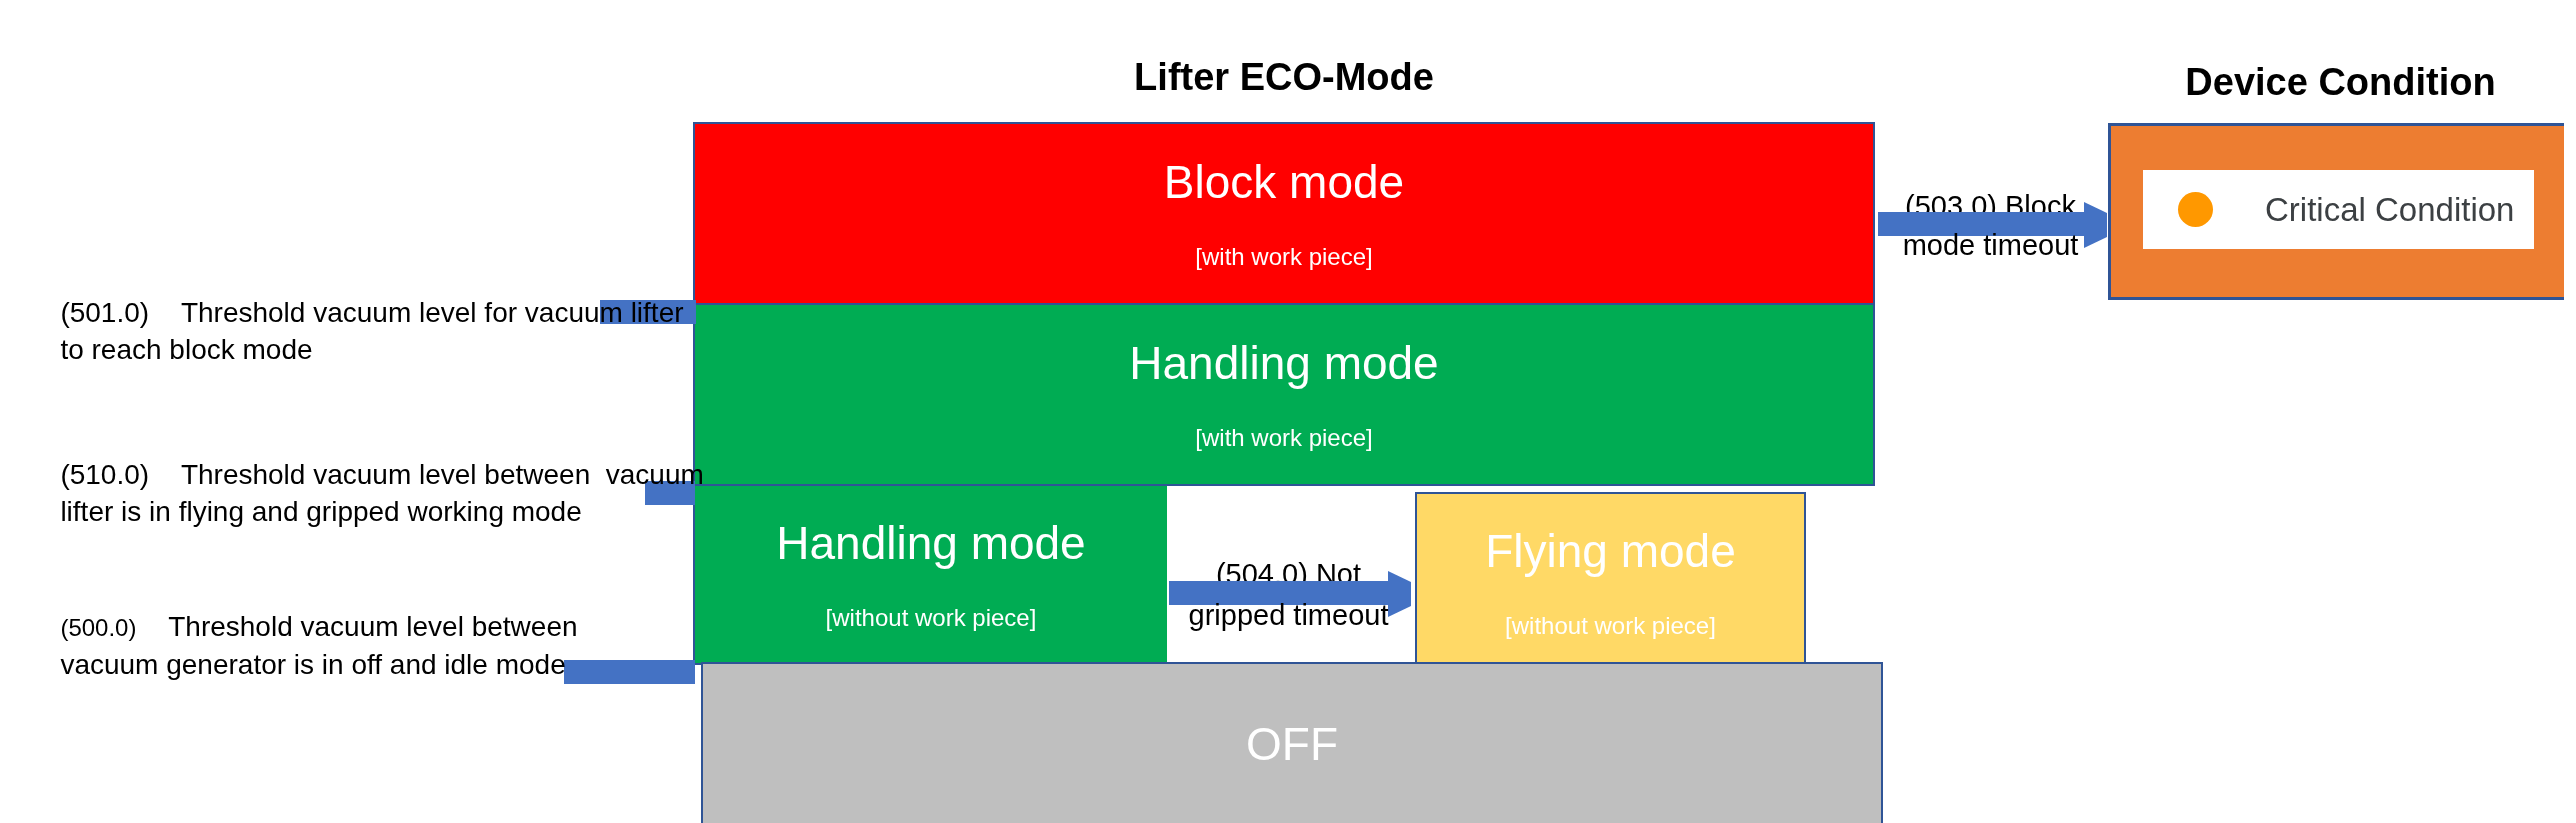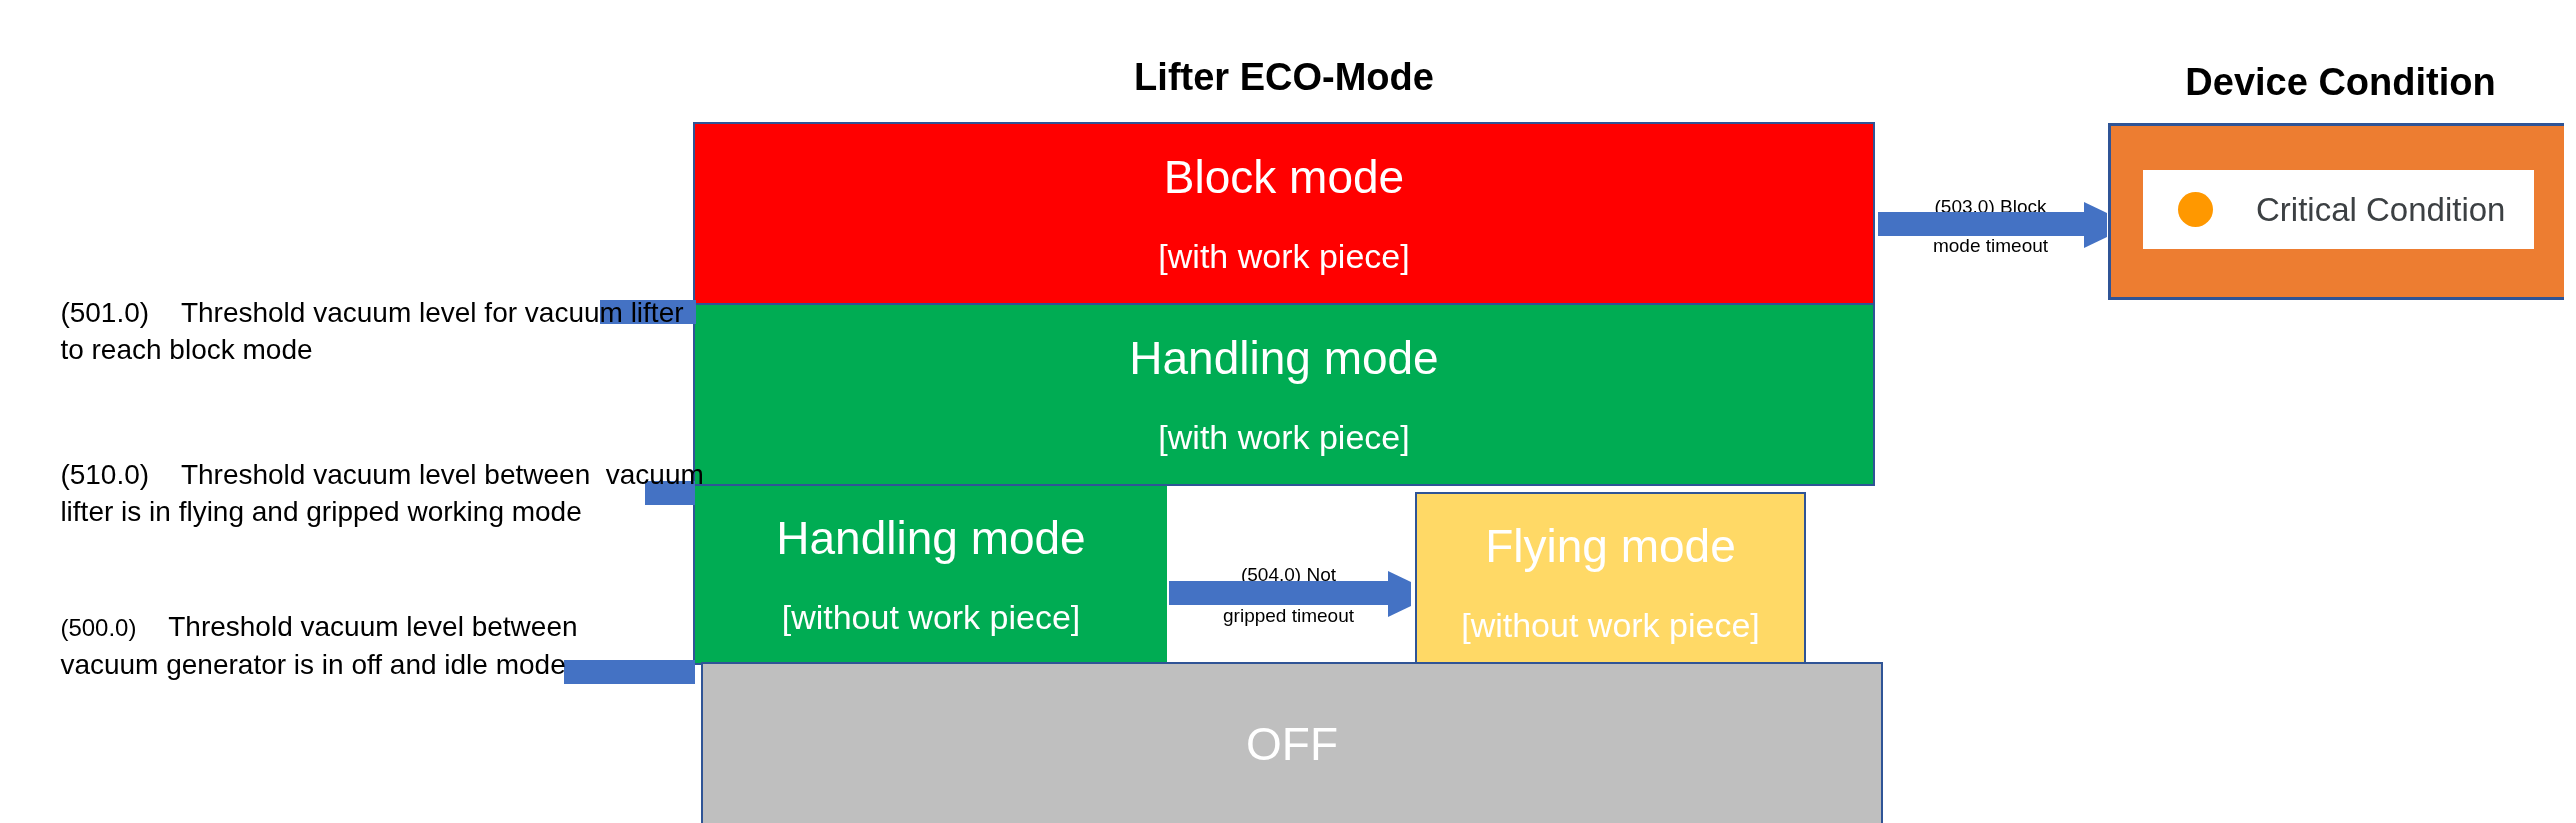--- a/index.html
+++ b/index.html
@@ -30,21 +30,21 @@
     position: absolute;
     border: 2.5px solid #2F5496;
     display: flex;
     flex-direction: column;
     align-items: center;
     justify-content: center;
     text-align: center;
     color: #ffffff;
   }
   .block-title { font-size: 46px; font-weight: 400; line-height: 1.15; }
-  .block-sub { font-size: 34px; font-weight: 400; line-height: 1.15; margin-top: 10px; }
+  .block-sub { font-size: 24px; font-weight: 400; line-height: 1.15; margin-top: 10px; }
 
   #block-red      { left: 0;     top: 0;     width: 1182px; height: 183px; background: #FF0000; }
   #block-green1   { left: 0;     top: 181px; width: 1182px; height: 183px; background: #00AC53; }
   #block-green2   { left: 0;     top: 362px; width: 476px;  height: 181px; background: #00AC53; }
   #gap-white      { position: absolute; left: 474px; top: 362px; width: 251px; height: 181px;
                     background: #ffffff; border-top: 2.5px solid #2F5496; border-bottom: 2.5px solid #2F5496; }
   #block-yellow   { left: 722px; top: 370px; width: 391px;  height: 181px; background: #FFD966; }
   #block-gray     { left: 0;     top: 540px; width: 1182px; height: 165px; background: #BFBFBF; margin-left: 8px; }
 
   
@@ -69,21 +69,21 @@
 
   
   .arrow-line { position: absolute; height: 2.5px; background: #4472C4; }
   .arrow-head {
     position: absolute;
     width: 0; height: 0;
     border-top: 11.6px solid transparent;
     border-bottom: 11.6px solid transparent;
     border-left: 23px solid #4472C4;
   }
-  .transition-label { position: absolute; text-align: center; font-size: 19px; color: #000000; line-height: 33px; }
+  .transition-label { position: absolute; text-align: center; font-size: 29px; color: #000000; line-height: 33px; }
 
   #arrow-504-line { left: 1145px; top: 557px; width: 223px; }
   #arrow-504-head { left: 1364px; top: 547px; }
   #label-504-1 { left: 1149px; width: 231px; top: 522px; }
   #label-504-2 { left: 1149px; width: 231px; top: 563px; }
 
   #arrow-503-line { left: 1854px; top: 188px; width: 212px; }
   #arrow-503-head { left: 2060px; top: 178px; }
   #label-503-1 { left: 1851px; width: 231px; top: 154px; }
   #label-503-2 { left: 1851px; width: 231px; top: 193px; }
@@ -105,21 +105,21 @@
     align-items: center;
   }
   #status-dot {
     width: 35px; height: 35px;
     border-radius: 50%;
     background: #FF9800;
     margin-left: 23px;
     flex: 0 0 auto;
   }
   #status-label {
-    margin-left: 31px;
+    margin-left: 40px;
     font-size: 33px;
     color: #3c4043;
     white-space: nowrap;
   }
 </style>
 </head>
 <body>
 
 <div id="canvas">
 

